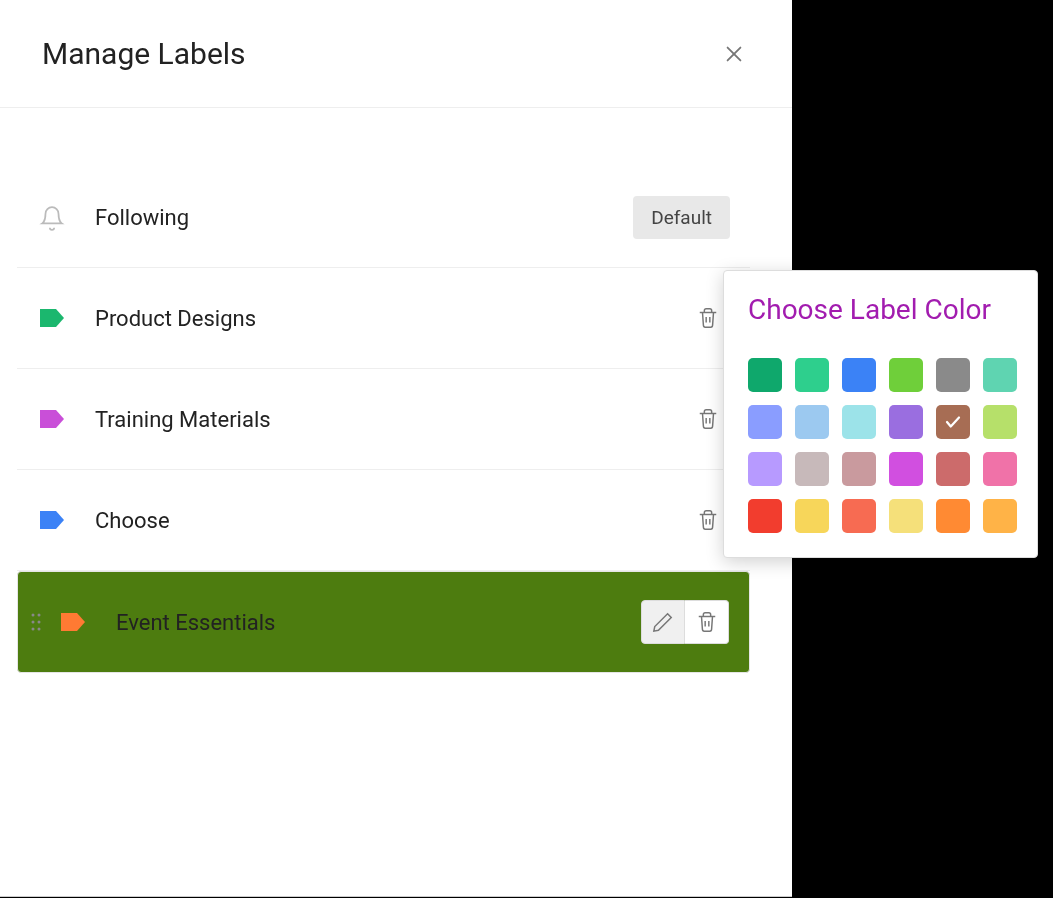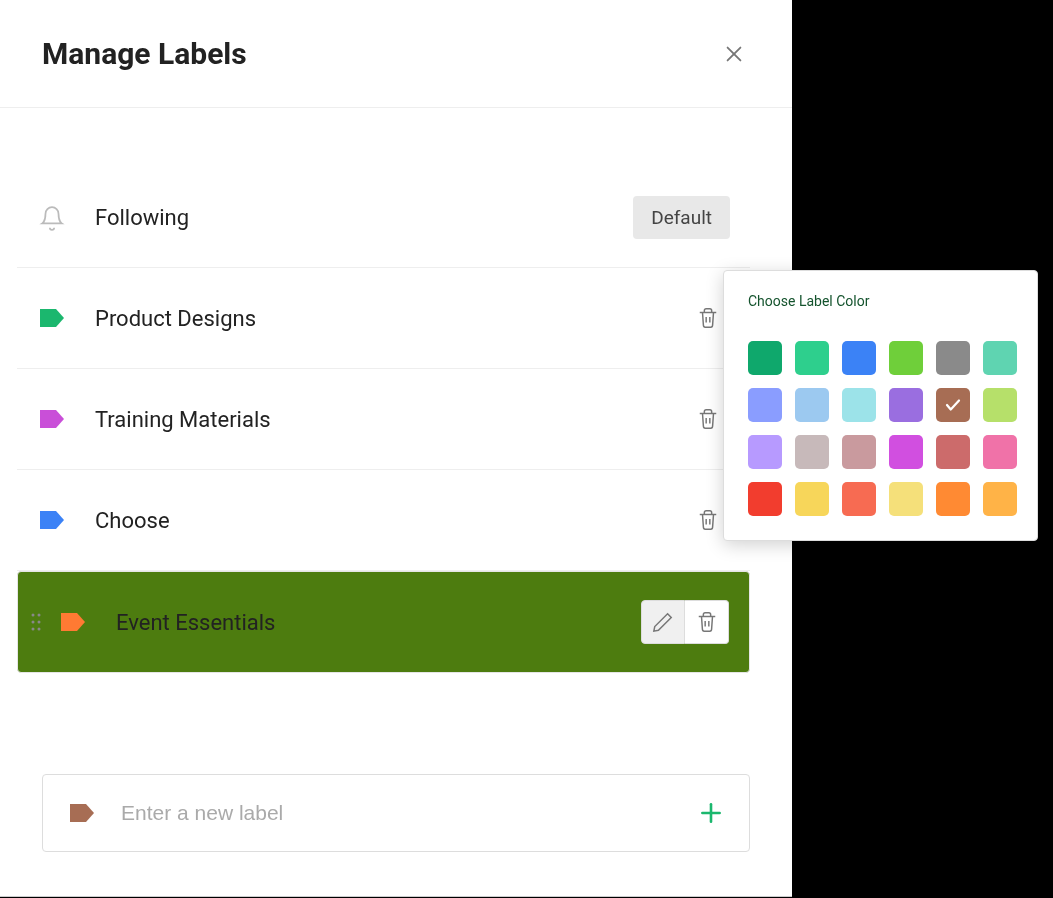--- a/index.html
+++ b/index.html
@@ -28,21 +28,21 @@
     }
     .modal-header {
       display: flex;
       align-items: center;
       justify-content: space-between;
       padding: 36px 46px 36px 42px;
       border-bottom: 1px solid #eee;
     }
     .modal-title {
       font-size: 30px;
-      font-weight: 700;
+      font-weight: 400;
       color: #222;
     }
     .close-btn {
       width: 24px;
       height: 24px;
       cursor: pointer;
       color: #777;
       display: flex;
       align-items: center;
       justify-content: center;
@@ -166,22 +166,22 @@
       left: 723px;
       width: 315px;
       background: #fff;
       border: 1px solid #ddd;
       border-radius: 4px;
       box-shadow: 0 4px 18px rgba(0,0,0,0.18);
       padding: 22px 24px 24px 24px;
       z-index: 10;
     }
     .color-picker-title {
-      font-size: 14px;
-      color: #14532d;
+      font-size: 28px;
+      color: #a21caf;
       margin-bottom: 32px;
     }
     .color-grid {
       display: grid;
       grid-template-columns: repeat(6, 34px);
       gap: 13px;
     }
     .color-swatch {
       width: 34px;
       height: 34px;
@@ -316,34 +316,20 @@
               <line x1="14" y1="11" x2="14" y2="17"></line>
           </svg>
         </div>
       </div>
     </div>
 
   </div>
 
   <div class="footer-spacer"></div>
 
-  <div class="new-label-row">
-    <span class="label-icon">
-      <svg class="tag-shape" viewBox="0 0 28 22" fill="#a76d54">
-        <path d="M2 2 H18 L26 11 L18 20 H2 Z"></path>
-      </svg>
-    </span>
-    <input class="new-label-input" placeholder="Enter a new label" style="">
-    <div class="add-btn">
-      <svg width="26" height="26" viewBox="0 0 24 24" fill="none" stroke="currentColor" stroke-width="2.4" stroke-linecap="round">
-        <line x1="12" y1="4" x2="12" y2="20"></line>
-        <line x1="4" y1="12" x2="20" y2="12"></line>
-      </svg>
-    </div>
-  </div>
 </div>
 
 <div class="color-picker">
   <div class="color-picker-title">Choose Label Color</div>
   <div class="color-grid" id="color-grid">
       <div class="color-swatch" style="background: rgb(15, 168, 108);"></div>
       <div class="color-swatch" style="background: rgb(46, 207, 141);"></div>
       <div class="color-swatch" style="background: rgb(59, 130, 246);"></div>
       <div class="color-swatch" style="background: rgb(111, 207, 58);"></div>
       <div class="color-swatch" style="background: rgb(138, 138, 138);"></div>

